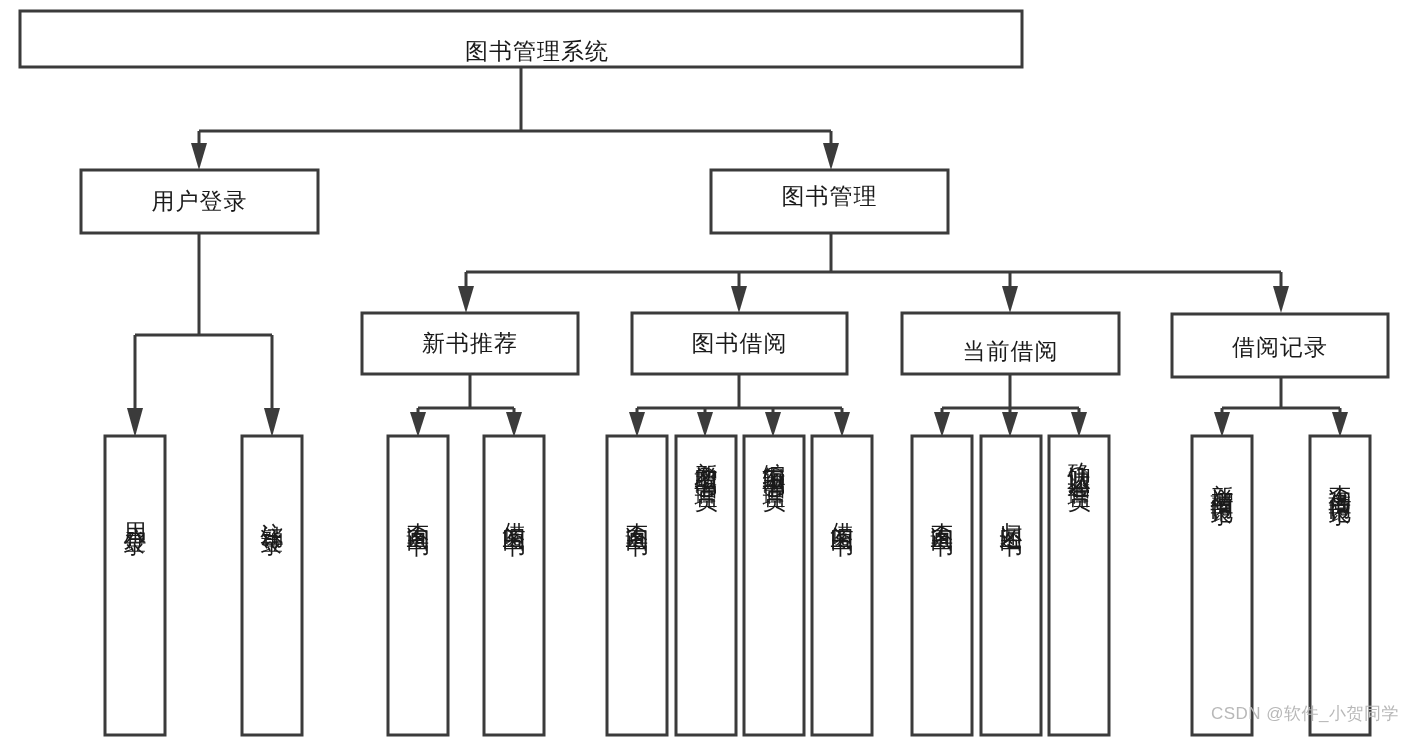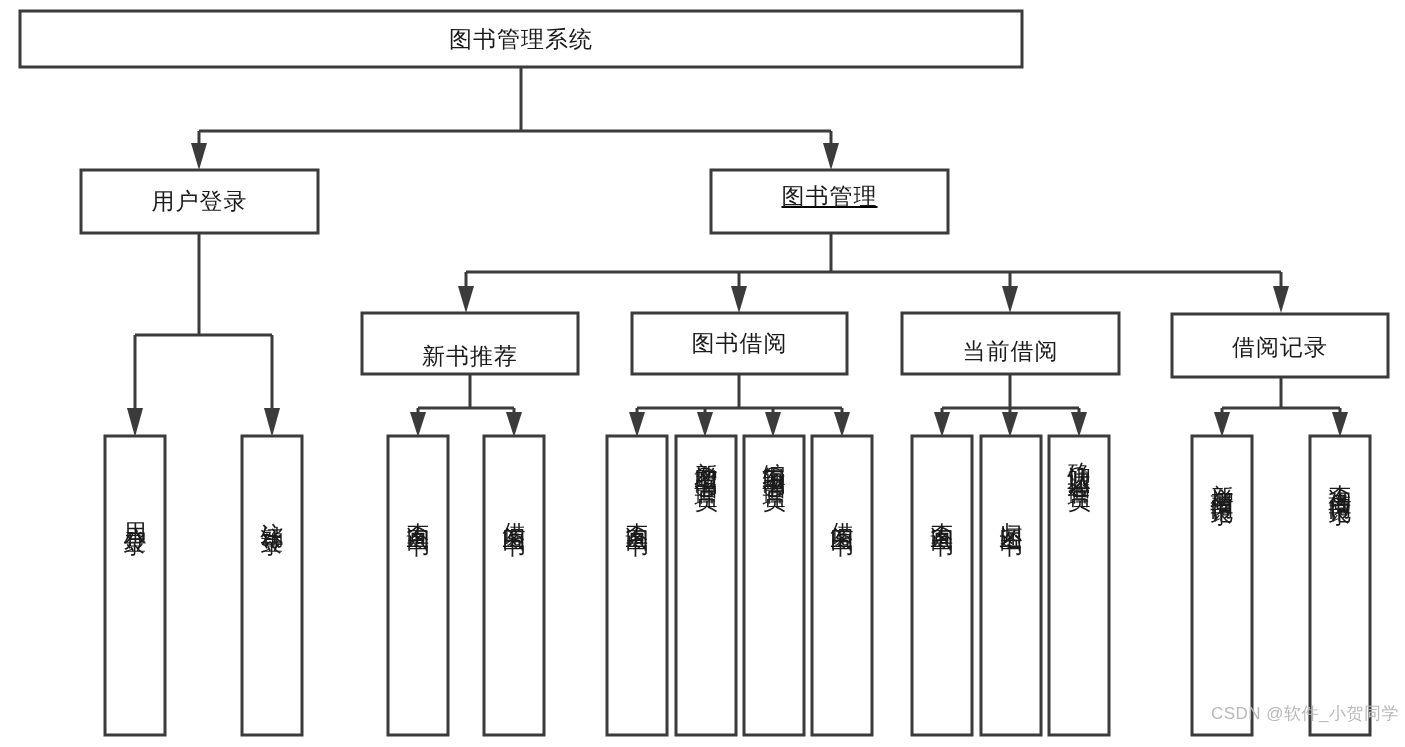--- a/index.html
+++ b/index.html
@@ -177,33 +177,33 @@
 
       <rect class="node-box" x="912" y="436" width="60" height="299"></rect>
       <rect class="node-box" x="981" y="436" width="60" height="299"></rect>
       <rect class="node-box" x="1049" y="436" width="60" height="299"></rect>
 
       <rect class="node-box" x="1192" y="436" width="60" height="299"></rect>
       <rect class="node-box" x="1310" y="436" width="60" height="299"></rect>
     </g>
   </svg>
 
-  <div class="hlabel-wrap" style="left:20px; top:11px; width:1002px; height:56px;">
+  <div class="hlabel-wrap" style="left:36px; top:11px; width:1002px; height:56px;align-items:flex-end;">
     <span class="hlabel-text">图书管理系统</span>
   </div>
 
   <div class="hlabel-wrap" style="left:81px; top:170px; width:237px; height:63px;">
     <span class="hlabel-text">用户登录</span>
   </div>
 
-  <div class="hlabel-wrap" style="left:711px; top:170px; width:237px; height:53px;text-decoration:underline;">
+  <div class="hlabel-wrap" style="left:711px; top:170px; width:237px; height:53px;">
     <span class="hlabel-text">图书管理</span>
   </div>
 
-  <div class="hlabel-wrap" style="left:362px; top:326px; width:216px; height:61px;">
+  <div class="hlabel-wrap" style="left:362px; top:313px; width:216px; height:61px;">
     <span class="hlabel-text">新书推荐</span>
   </div>
 
   <div class="hlabel-wrap" style="left:632px; top:313px; width:215px; height:61px;">
     <span class="hlabel-text">图书借阅</span>
   </div>
 
   <div class="hlabel-wrap" style="left:902px; top:313px; width:217px; height:77px;">
     <span class="hlabel-text">当前借阅</span>
   </div>

